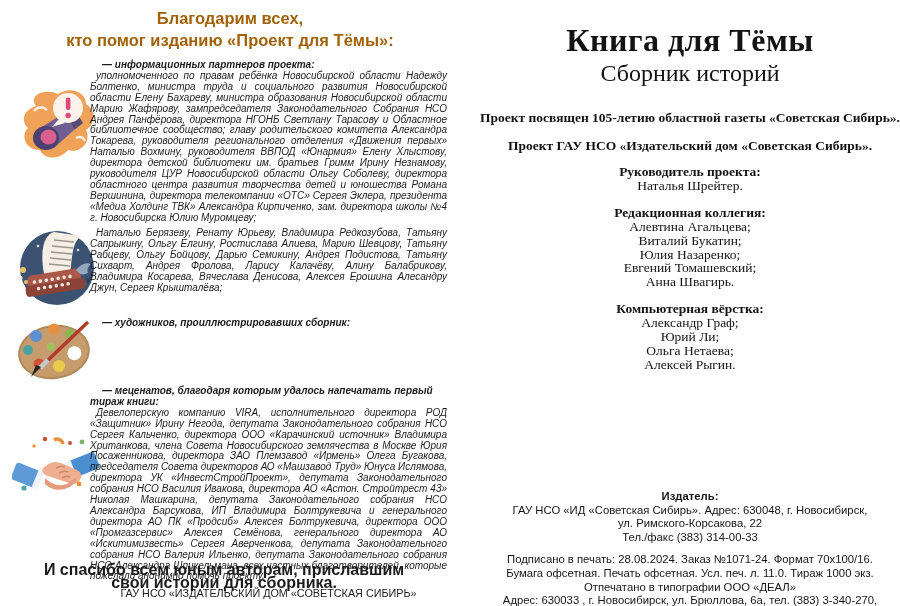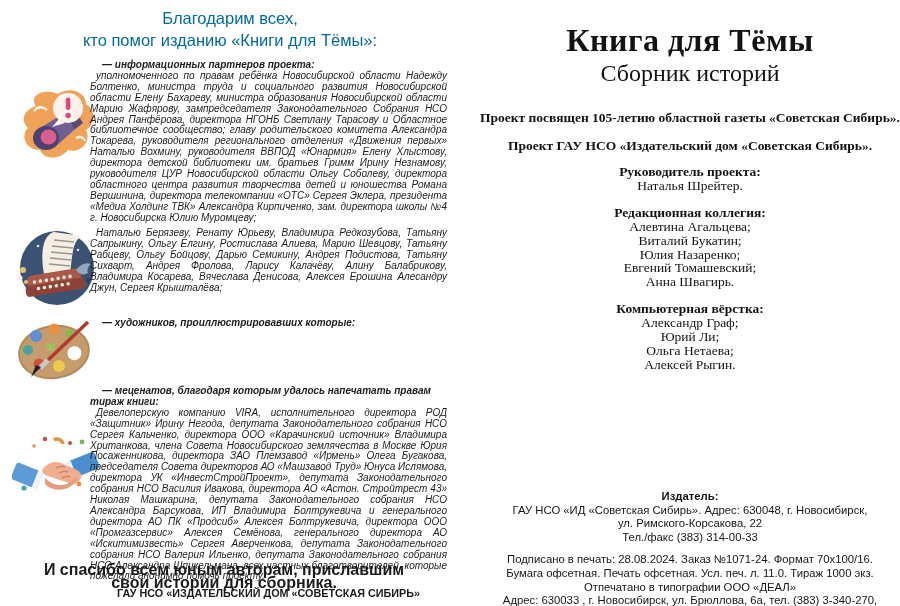--- a/index.html
+++ b/index.html
@@ -5,32 +5,32 @@
   html,body{margin:0;padding:0;}
   body{
     width:900px;height:606px;position:relative;background:#ffffff;
     font-family:"Liberation Sans","DejaVu Sans",sans-serif;color:#1b1b1b;
     overflow:hidden;
   }
   .abs{position:absolute;}
 
   
   .lp-header{left:30px;top:8px;width:400px;text-align:center;
-    font-weight:400;font-size:16.5px;line-height:21.5px;color:#0369a1;}
+    font-weight:700;font-size:16.5px;line-height:21.5px;color:#a16207;}
 
   .lp-section{width:357px;font-size:10px;line-height:10.9px;text-align:justify;color:#1c1c1c;font-style:italic;}
   .lp-section .h{font-weight:700;text-align:left;text-indent:12px;}
   .lp-section .b{text-indent:6px;}
   .s1{left:90px;top:60px;}
   .s2{left:90px;top:228px;}
   .s3{left:90px;top:318px;}
   .s4{left:90px;top:386px;}
 
   .lp-closing{left:30px;top:563px;width:388px;text-align:center;font-weight:700;font-size:16px;line-height:13px;}
-  .lp-footer{left:90px;top:587px;width:357px;text-align:center;font-weight:700;font-size:10.8px;line-height:12px;}
+  .lp-footer{left:90px;top:587px;width:357px;text-align:center;font-weight:400;font-size:10.8px;line-height:12px;}
 
   .icon{display:block;}
   .ic-megaphone{left:16px;top:84px;}
   .ic-typewriter{left:12px;top:226px;}
   .ic-palette{left:14px;top:316px;}
   .ic-handshake{left:12px;top:432px;}
 
   
   .rp{font-family:"Liberation Serif","DejaVu Serif",serif;color:#131313;}
   .rp-title{left:470px;top:22px;width:440px;text-align:center;font-size:32px;font-weight:700;letter-spacing:.5px;}
@@ -47,21 +47,21 @@
     font-family:"Liberation Sans","DejaVu Sans",sans-serif;
     font-size:11.3px;line-height:13.6px;color:#151515;}
   .imprint-label{font-weight:700;}
   .print-block{margin-top:9px;}
 </style>
 </head>
 <body>
 
 <div class="abs lp-header">
   <div>Благодарим всех,</div>
-  <div>кто помог изданию «Книги для Тёмы»:</div>
+  <div>кто помог изданию «Проект для Тёмы»:</div>
 </div>
 
 <span class="abs icon ic-megaphone">
   <svg width="82" height="82" viewBox="0 0 82 82">
     <path d="M20 22 C12 10 30 4 42 10 C54 2 70 8 70 20 C80 26 80 40 70 46 C76 58 64 70 52 66 C44 76 28 76 24 66 C10 66 4 52 12 44 C4 36 8 26 20 22 Z" fill="#efa258"></path>
     <path d="M18 27 q6 -7 13 -1" stroke="#ffffff" stroke-width="2.5" fill="none" opacity="0.85"></path>
     <path d="M60 54 q6 -3 9 3" stroke="#ffffff" stroke-width="2.5" fill="none" opacity="0.85"></path>
     <path d="M50 28 L24 44 L38 64 L58 46 Z" fill="#6f5e92"></path>
     <path d="M50 28 L58 46 L67 39 L58 25 Z" fill="#584a78"></path>
     <ellipse cx="30" cy="54" rx="13" ry="12" fill="#4e4070"></ellipse>
@@ -164,25 +164,25 @@
 <div class="abs lp-section s1">
   <div class="h">— информационных партнеров проекта:</div>
   <div class="b">уполномоченного по правам ребёнка Новосибирской области Надежду Болтенко, министра труда и социального развития Новосибирской области Елену Бахареву, министра образования Новосибирской области Марию Жафярову, зампредседателя Законодательного Собрания НСО Андрея Панфёрова, директора НГОНБ Светлану Тарасову и Областное библиотечное сообщество; главу родительского комитета Александра Токарева, руководителя регионального отделения «Движения первых» Наталью Вохмину, руководителя ВВПОД «Юнармия» Елену Хлыстову, директора детской библиотеки им. братьев Гримм Ирину Незнамову, руководителя ЦУР Новосибирской области Ольгу Соболеву, директора областного центра развития творчества детей и юношества Романа Вершинина, директора телекомпании «ОТС» Сергея Эклера, президента «Медиа Холдинг ТВК» Александра Кирпиченко, зам. директора школы №4 г. Новосибирска Юлию Муромцеву;</div>
 </div>
 
 <div class="abs lp-section s2">
   <div class="b">Наталью Берязеву, Ренату Юрьеву, Владимира Редкозубова, Татьяну Сапрыкину, Ольгу Елгину, Ростислава Алиева, Марию Шевцову, Татьяну Рабцеву, Ольгу Бойцову, Дарью Семикину, Андрея Подистова, Татьяну Сихварт, Андрея Фролова, Ларису Калачёву, Алину Балабрикову, Владимира Косарева, Вячеслава Денисова, Алексея Ерошина Алесандру Джун, Сергея Крышталёва;</div>
 </div>
 
 <div class="abs lp-section s3">
-  <div class="h">— художников, проиллюстрировавших которые:</div>
+  <div class="h">— художников, проиллюстрировавших сборник:</div>
 </div>
 
 <div class="abs lp-section s4">
-  <div class="h">— меценатов, благодаря которым удалось напечатать правам тираж книги:</div>
+  <div class="h">— меценатов, благодаря которым удалось напечатать первый тираж книги:</div>
   <div class="b">Девелоперскую компанию VIRA, исполнительного директора РОД «Защитник» Ирину Негода, депутата Законодательного собрания НСО Сергея Кальченко, директора ООО «Карачинский источник» Владимира Хританкова, члена Совета Новосибирского землячества в Москве Юрия Посаженникова, директора ЗАО Племзавод «Ирмень» Олега Бугакова, председателя Совета директоров АО «Машзавод Труд» Юнуса Ислямова, директора УК «ИнвестСтройПроект», депутата Законодательного собрания НСО Василия Ивакова, директора АО «Астон. Стройтрест 43» Николая Машкарина, депутата Законодательного собрания НСО Александра Барсукова, ИП Владимира Болтрукевича и генерального директора АО ПК «Продсиб» Алексея Болтрукевича, директора ООО «Промгазсервис» Алексея Семёнова, генерального директора АО «Искитимизвесть» Сергея Аверченкова, депутата Законодательного собрания НСО Валерия Ильенко, депутата Законодательного собрания НСО Александра Шпикельмана, всех частных благотворителей, которые пожелали анонимно помочь проекту.</div>
 </div>
 
 <div class="abs lp-closing">И спасибо всем юным авторам, приславшим свои истории для сборника.</div>
 <div class="abs lp-footer">ГАУ НСО «ИЗДАТЕЛЬСКИЙ ДОМ «СОВЕТСКАЯ СИБИРЬ»</div>
 
 <div class="abs rp rp-title">Книга для Тёмы</div>
 <div class="abs rp rp-subtitle">Сборник историй</div>
 <div class="abs rp rp-ded d1">Проект посвящен 105-летию областной газеты «Советская Сибирь».</div>
 <div class="abs rp rp-ded d2">Проект ГАУ НСО «Издательский дом «Советская Сибирь».</div>

